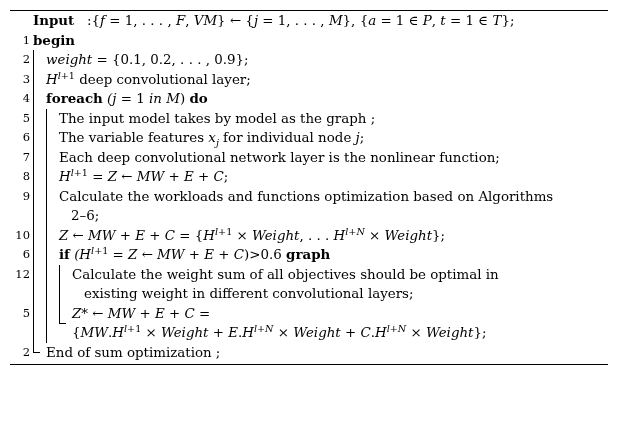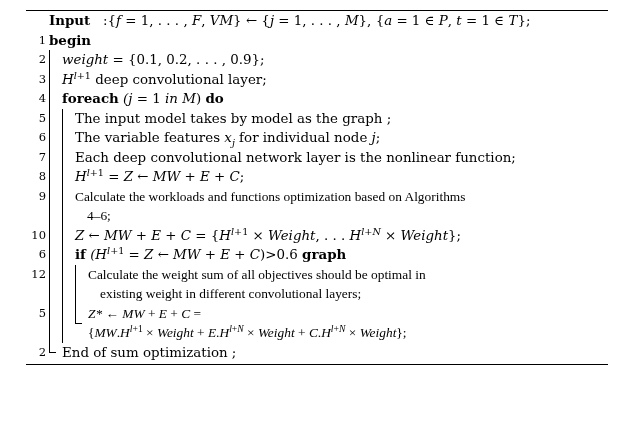--- a/index.html
+++ b/index.html
@@ -11,21 +11,21 @@
     width: 622px;
     height: 440px;
     font-family: "DejaVu Serif", serif;
     color: #000;
     overflow: hidden;
   }
   .algo {
     position: relative;
     width: 622px;
     box-sizing: border-box;
-    padding: 6px 8px 6px 20px;
+    padding: 6px 8px 6px 4px;
   }
   .rule-top, .rule-bottom {
     border-top: 1.2px solid #000;
   }
   .rule-top { margin: 4px 6px 0 6px; }
   .rule-bottom { margin: 2px 6px 0 6px; }
 
   table.lines {
     border-collapse: collapse;
     width: 100%;
@@ -83,21 +83,21 @@
     left: 3px;
     top: 50%;
     width: 7px;
     border-top: 1px solid #000;
   }
   .text {
     flex: 1 1 auto;
     padding-left: 3px;
     white-space: nowrap;
   }
-  .text.wrap { white-space: normal; font-family: Liberation Serif, serif; }
+  .text.wrap { white-space: normal; }
   .b { font-weight: bold; }
   i, em { font-style: italic; }
   sup {
     font-size: 0.72em;
     vertical-align: super;
     line-height: 0;
   }
   sub {
     font-size: 0.72em;
     vertical-align: sub;
@@ -224,21 +224,21 @@
     </tr>
 
     <tr>
       <td class="num">9</td>
       <td class="body">
         <div class="row-line">
           <div class="guides">
                 <div class="guide bar"></div>
                 <div class="guide bar"></div>
               </div>
-          <div class="text wrap">Calculate the workloads and functions optimization based on Algorithms<br><span style="padding-left:12px">4–6;</span></div>
+          <div class="text wrap">Calculate the workloads and functions optimization based on Algorithms<br><span style="padding-left:12px">2–6;</span></div>
         </div>
       </td>
     </tr>
 
     <tr>
       <td class="num">10</td>
       <td class="body">
         <div class="row-line">
           <div class="guides">
                 <div class="guide bar"></div>

